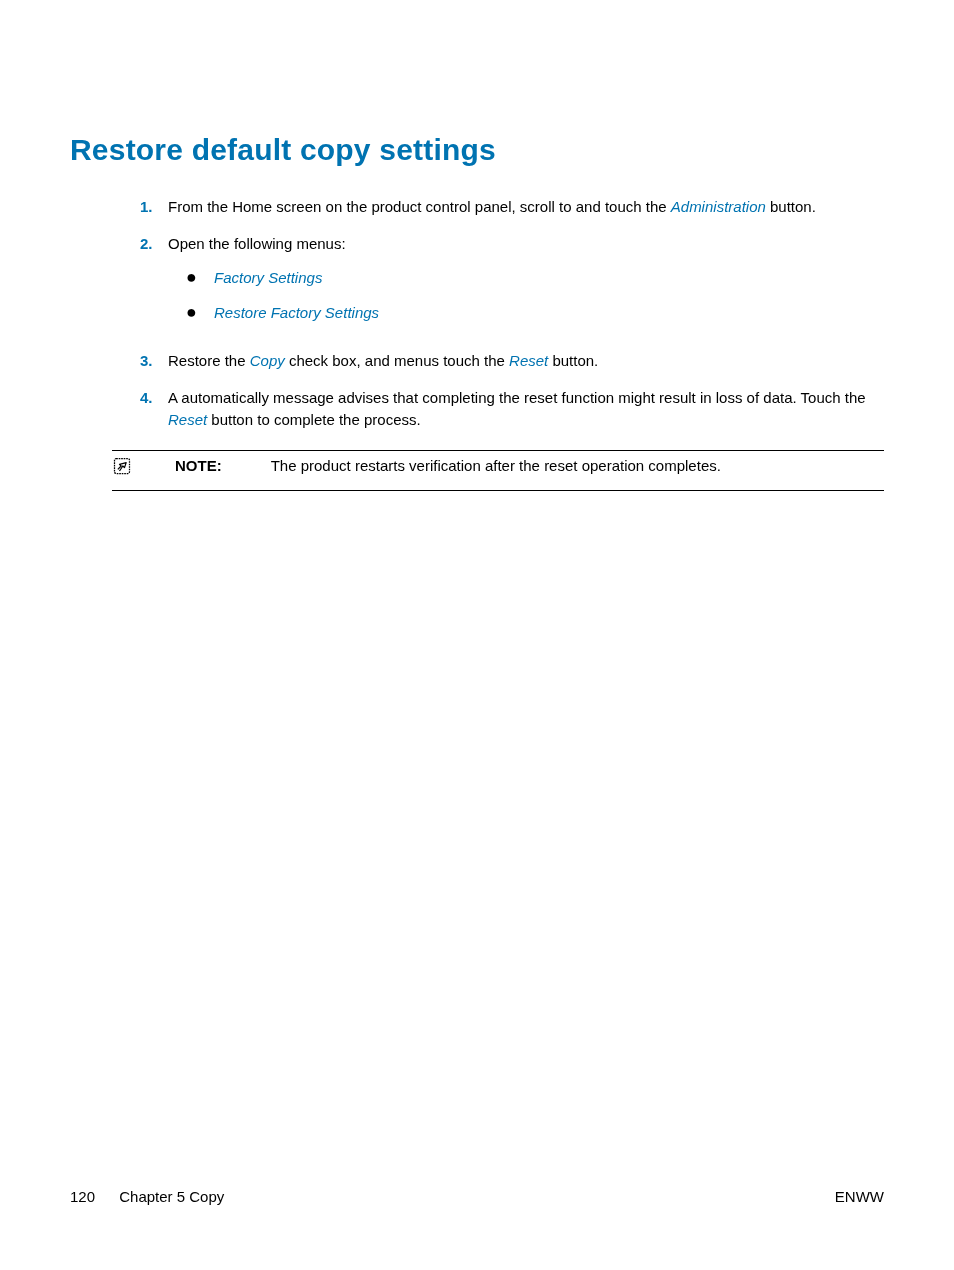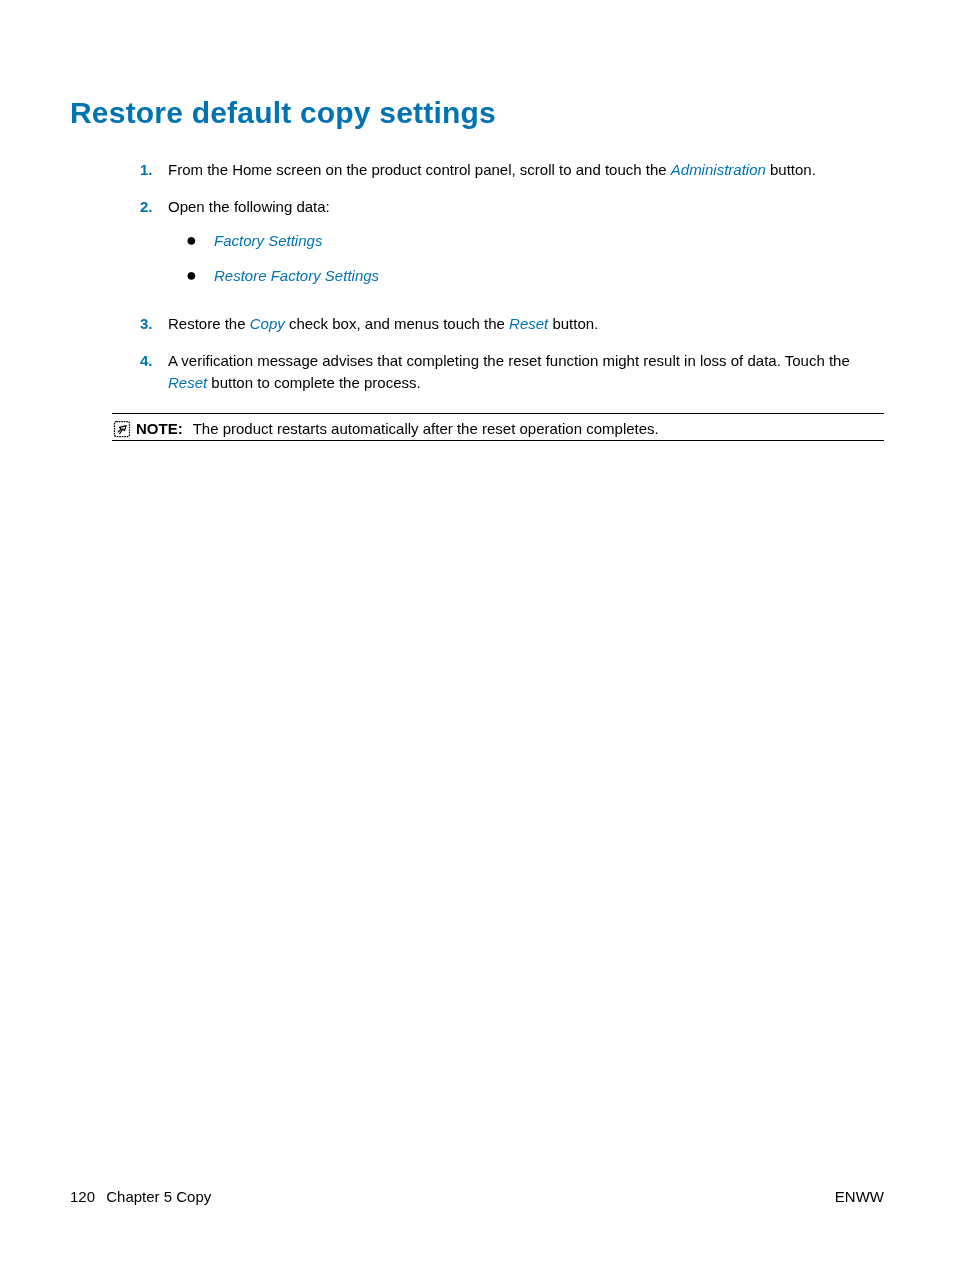--- a/index.html
+++ b/index.html
@@ -15,20 +15,21 @@
     }
     .page {
       padding: 90px 70px 60px 70px;
     }
     h1 {
       color: #0073b1;
       font-size: 30px;
       font-weight: bold;
       margin-bottom: 24px;
       letter-spacing: 0.2px;
+      margin-top: 37px;
     }
     ol.steps {
       list-style: none;
       margin-left: 70px;
     }
     ol.steps > li {
       display: flex;
       align-items: flex-start;
       margin-bottom: 14px;
     }
@@ -58,25 +59,26 @@
       flex-shrink: 0;
     }
     .ui-link {
       color: #0073b1;
       font-style: italic;
     }
     .note-block {
       margin-top: 18px;
       border-top: 1px solid #000;
       border-bottom: 1px solid #000;
-      padding: 4px 0 0 0;
+      padding: 4px 0 13px 0;
       display: flex;
       align-items: flex-start;
       margin-left: 42px;
       margin-right: 0;
+      gap: 39px;
     }
     .note-icon {
       width: 20px;
       height: 20px;
       margin-right: 4px;
       margin-top: 1px;
       flex-shrink: 0;
     }
     .note-label {
       font-weight: bold;
@@ -85,41 +87,41 @@
     .footer {
       position: absolute;
       bottom: 62px;
       left: 70px;
       right: 70px;
       display: flex;
       justify-content: space-between;
       font-size: 15px;
     }
     .footer-left span:first-child {
-      margin-right: 7px;
+      margin-right: 20px;
     }
   </style>
 </head>
 <body>
 
 <div class="page">
   <h1>Restore default copy settings</h1>
 
   <ol class="steps">
     <li>
       <span class="step-num">1.</span>
       <span class="step-body">
         <span>From the Home screen on the product control panel, scroll to and touch the </span><span class="ui-link">Administration</span><span> button.</span>
       </span>
     </li>
 
     <li>
       <span class="step-num">2.</span>
       <span class="step-body">
-        <span>Open the following data:</span>
+        <span>Open the following menus:</span>
         <ul class="sub">
           <li>
             <span class="bullet">●</span>
             <span class="ui-link">Factory Settings</span>
           </li>
           <li>
             <span class="bullet">●</span>
             <span class="ui-link">Restore Factory Settings</span>
           </li>
         </ul>
@@ -129,34 +131,34 @@
     <li>
       <span class="step-num">3.</span>
       <span class="step-body">
         <span>Restore the </span><span class="ui-link">Copy</span><span> check box, and menus touch the </span><span class="ui-link">Reset</span><span> button.</span>
       </span>
     </li>
 
     <li>
       <span class="step-num">4.</span>
       <span class="step-body">
-        <span>A verification message advises that completing the reset function might result in loss of data. Touch the </span><span class="ui-link">Reset</span><span> button to complete the process.</span>
+        <span>A automatically message advises that completing the reset function might result in loss of data. Touch the </span><span class="ui-link">Reset</span><span> button to complete the process.</span>
       </span>
     </li>
   </ol>
 
   <div class="note-block">
     <span class="note-icon">
       <svg viewBox="0 0 24 24" width="20" height="20">
         <rect x="3" y="3" width="18" height="18" rx="2" fill="none" stroke="#000" stroke-width="1.5" stroke-dasharray="2,1"></rect>
         <path d="M7 16 L11 12 L9 10 L17 8 L15 14 L13 12 L9 18" fill="none" stroke="#000" stroke-width="1.5" stroke-linejoin="round"></path>
       </svg>
     </span>
     <span class="note-label">NOTE:</span>
-    <span>The product restarts automatically after the reset operation completes.</span>
+    <span>The product restarts verification after the reset operation completes.</span>
   </div>
 </div>
 
 <div class="footer">
   <div class="footer-left">
     <span>120</span>
     <span>Chapter 5   Copy</span>
   </div>
   <div>ENWW</div>
 </div>

